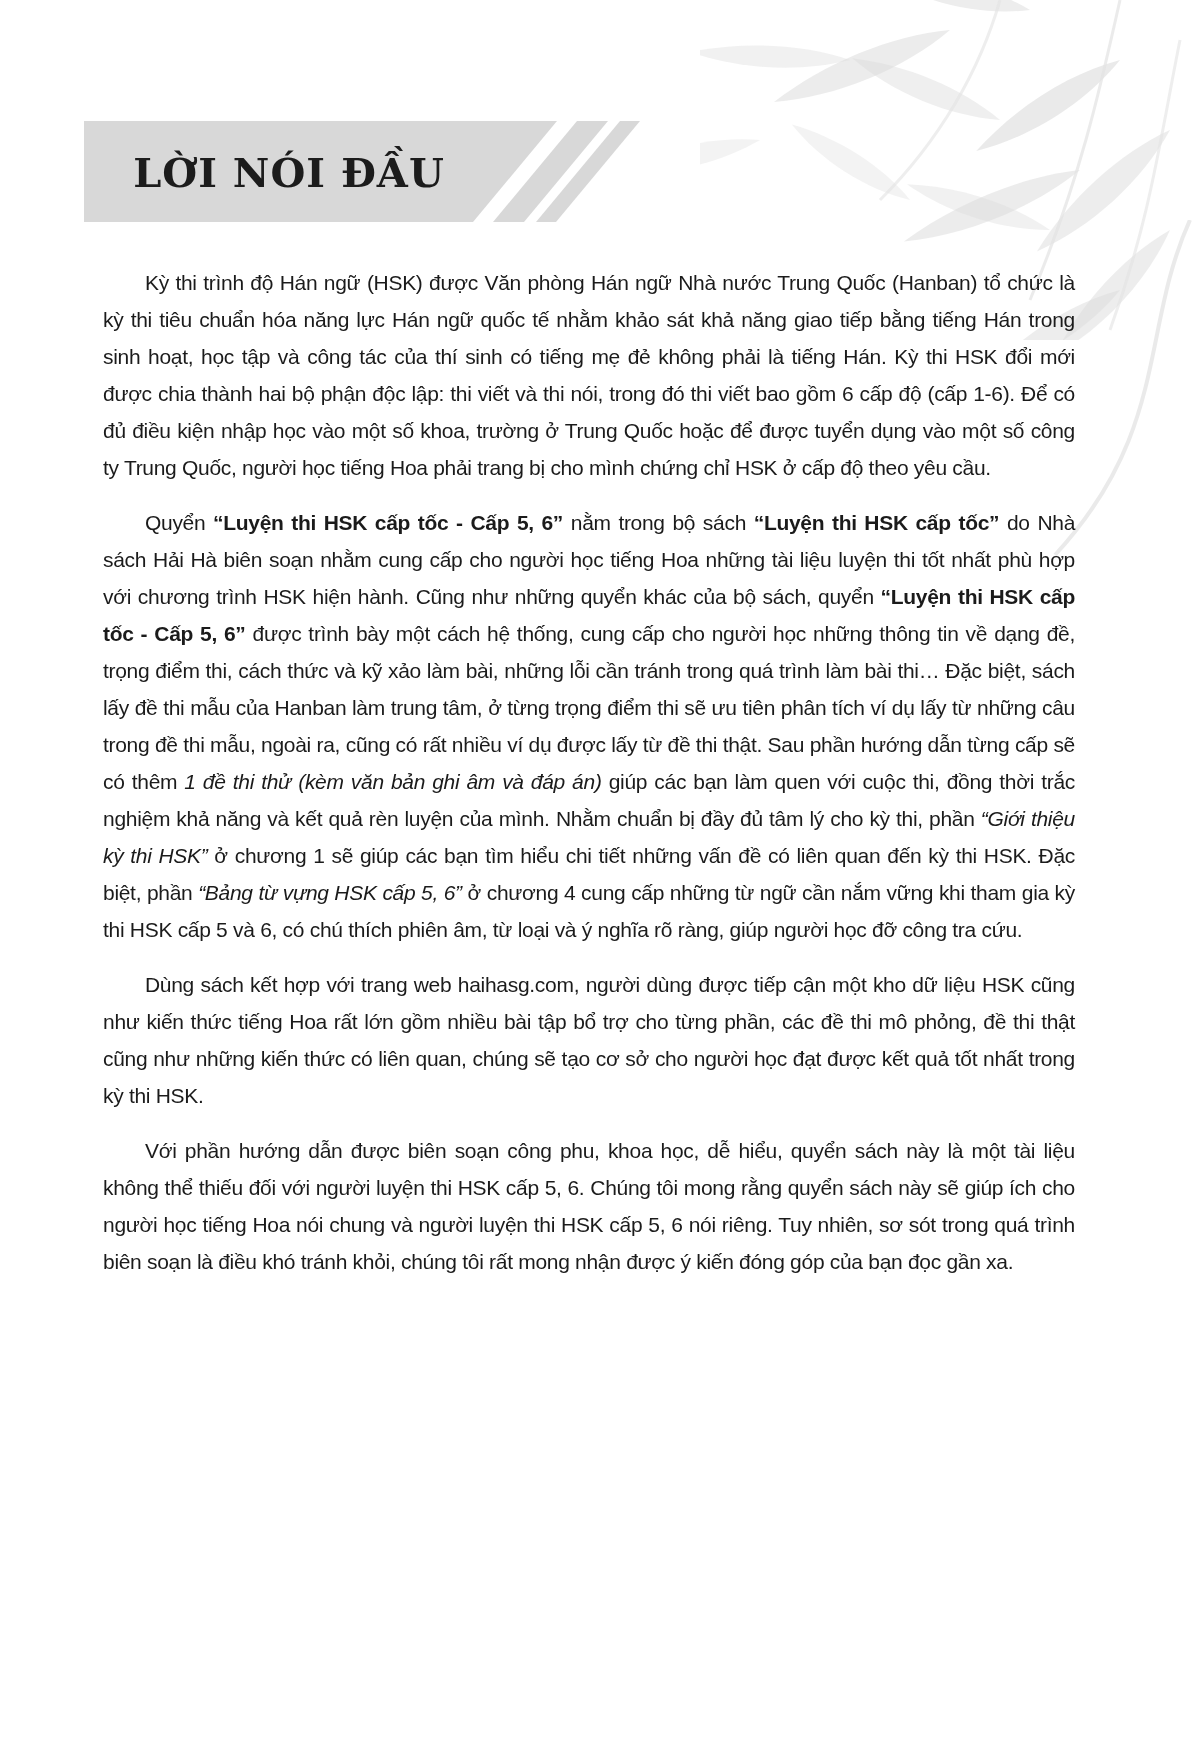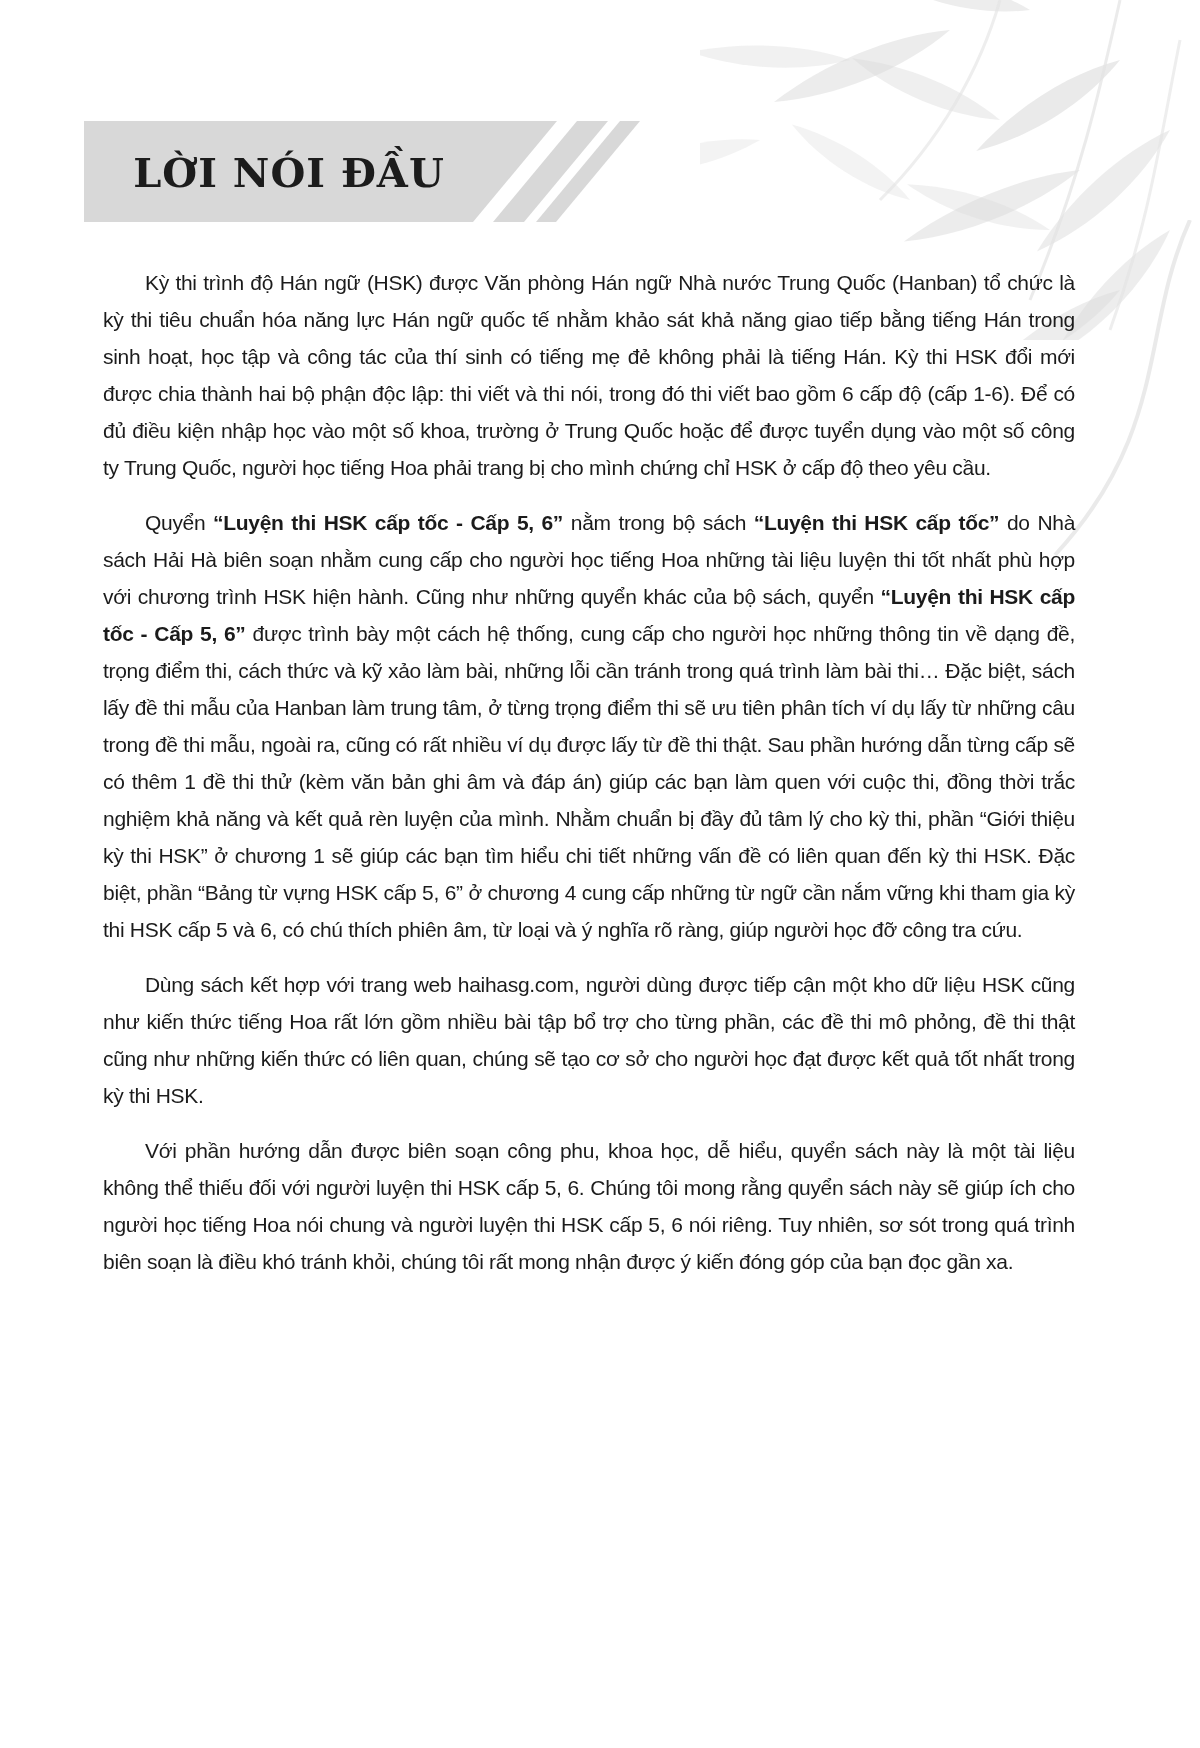--- a/index.html
+++ b/index.html
@@ -22,21 +22,21 @@
   
   .deco{position:absolute;pointer-events:none;}
   
   .content{
     position:absolute;left:103px;top:264px;width:972px;
     font-size:21px;line-height:37px;letter-spacing:-0.3px;
     text-align:justify;
   }
   .content p.para{margin:0 0 18px 0;text-indent:42px;}
   .content .b{font-weight:bold;}
-  .content .i{}
+  .content .i{font-style:italic;}
   
   .signature{position:absolute;left:595px;top:1550px;width:370px;text-align:center;}
   .sig-role{font-size:25px;line-height:30px;}
   .sig-author{font-size:25px;line-height:30px;font-style:italic;margin-top:13px;}
   
   .pagenum-box{
     position:absolute;left:1054px;top:1635px;width:146px;height:49px;
     background:#cbcbcb;display:flex;align-items:center;
   }
   .pagenum{font-size:29px;color:#1a1a1a;padding-left:30px;}

